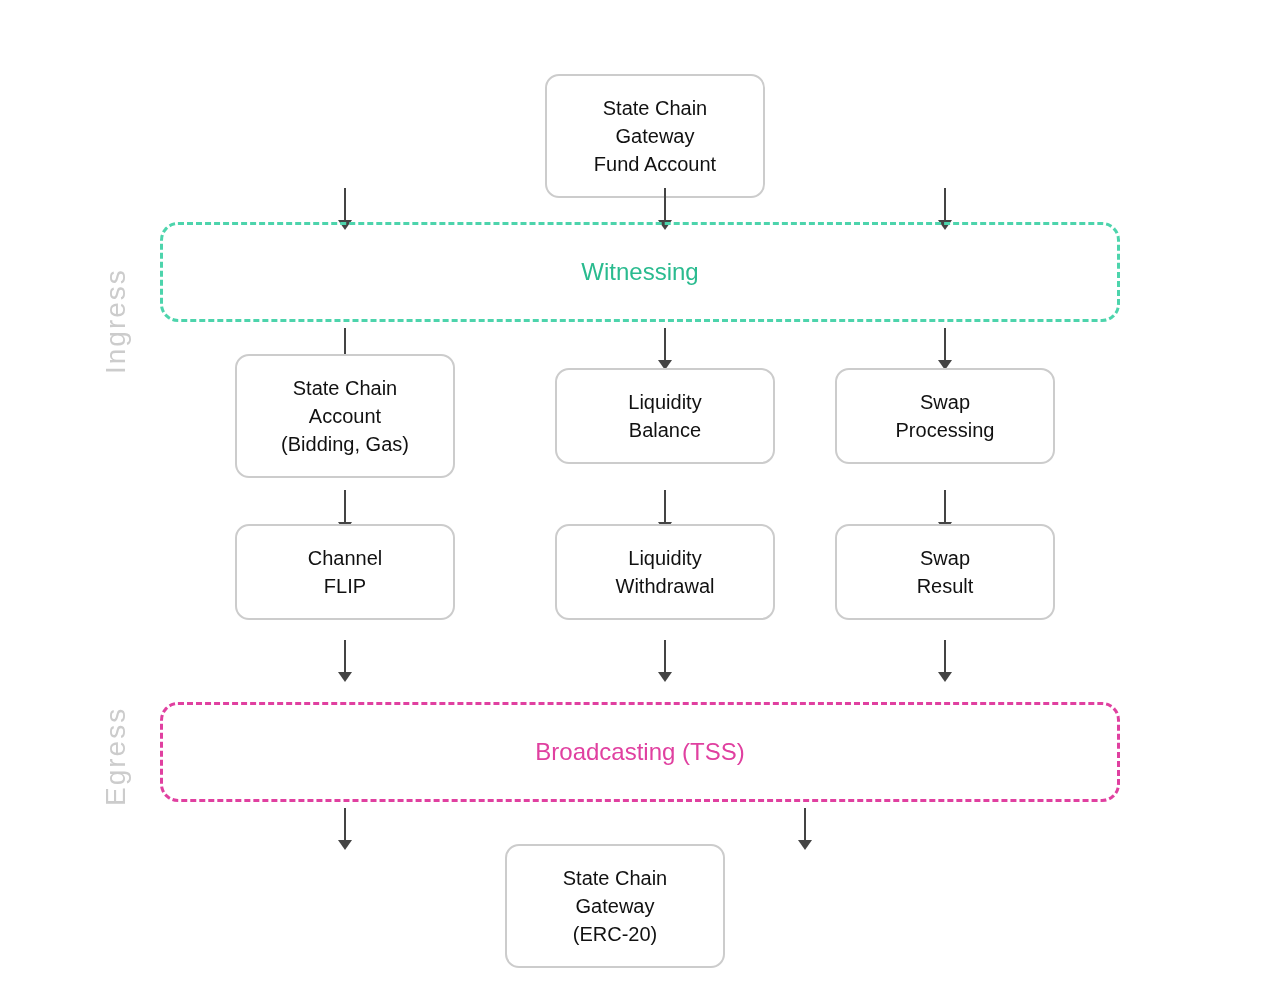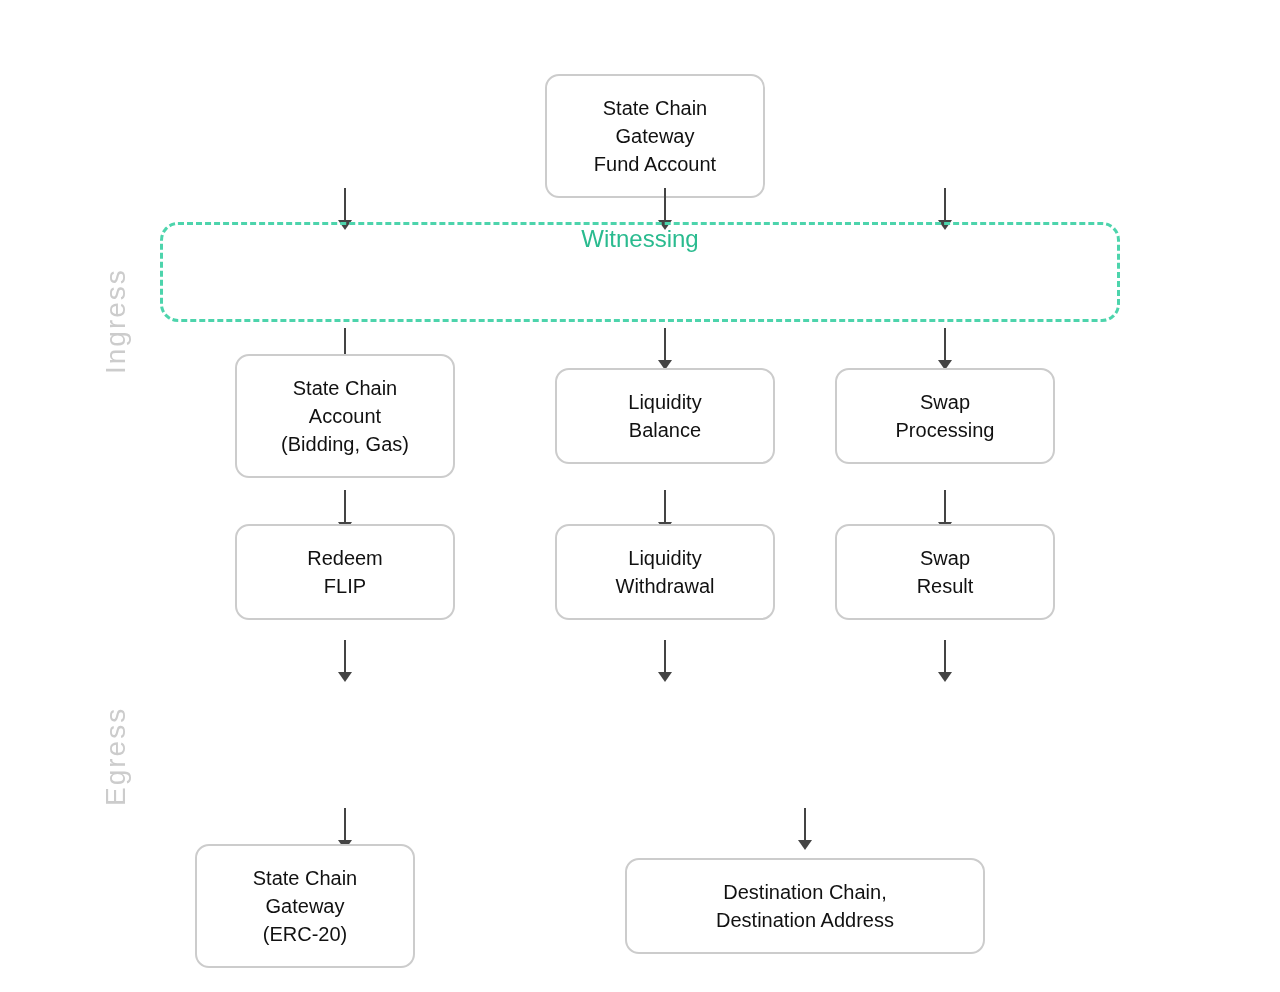--- a/index.html
+++ b/index.html
@@ -104,20 +104,21 @@
       display: flex;
       flex-direction: column;
       align-items: center;
     }
     .dashed-box {
       width: 960px;
       height: 100px;
       border: 3px dashed #4dd4ac;
       border-radius: 18px;
       display: flex;
+      align-items: center;
       justify-content: center;
       position: relative;
       background: transparent;
     }
     .dashed-box-label {
       font-size: 24px;
       font-weight: 500;
     }
     .label-teal { color: #2abb8f; }
 
@@ -342,21 +343,21 @@
         <div class="arrow-down">
           <div class="arrow-line"></div>
           <div class="arrow-head"></div>
         </div>
       </div>
     </div>
 
     <div class="row3">
       <div class="arrow-spacer arrow-spacer-left" style="justify-content: center;">
         <div class="box">
-          <span style="white-space: pre-line;">Redeem
+          <span style="white-space: pre-line;">Channel
 FLIP</span>
         </div>
       </div>
       <div style="width: 560px; margin-right: 30px; display: flex; justify-content: space-around;">
         <div class="box">
           <span style="white-space: pre-line;">Liquidity
 Withdrawal</span>
         </div>
         <div class="box">
           <span style="white-space: pre-line;">Swap
@@ -377,20 +378,25 @@
           <div class="arrow-line"></div>
           <div class="arrow-head"></div>
         </div>
         <div class="arrow-down">
           <div class="arrow-line"></div>
           <div class="arrow-head"></div>
         </div>
       </div>
     </div>
 
+    <div class="broadcasting-container">
+      <div class="dashed-box-pink">
+        <span class="dashed-box-label label-pink">Broadcasting (TSS)</span>
+      </div>
+    </div>
 
     <div class="arrows-from-broadcasting">
       <div class="arrow-spacer arrow-spacer-left" style="justify-content: center;">
         <div class="arrow-down">
           <div class="arrow-line"></div>
           <div class="arrow-head"></div>
         </div>
       </div>
       <div style="width: 560px; margin-right: 30px; display: flex; justify-content: center;">
         <div class="arrow-down">
@@ -401,22 +407,16 @@
     </div>
 
     <div class="row4">
       <div class="row4-left">
         <div class="box">
           <span style="white-space: pre-line;">State Chain
 Gateway
 (ERC-20)</span>
         </div>
       </div>
-      <div class="row4-right">
-        <div class="box box-wide">
-          <span style="white-space: pre-line;">Destination Chain,
-Destination Address</span>
-        </div>
-      </div>
     </div>
 
   </div>
 </div>
 
 </body></html>

